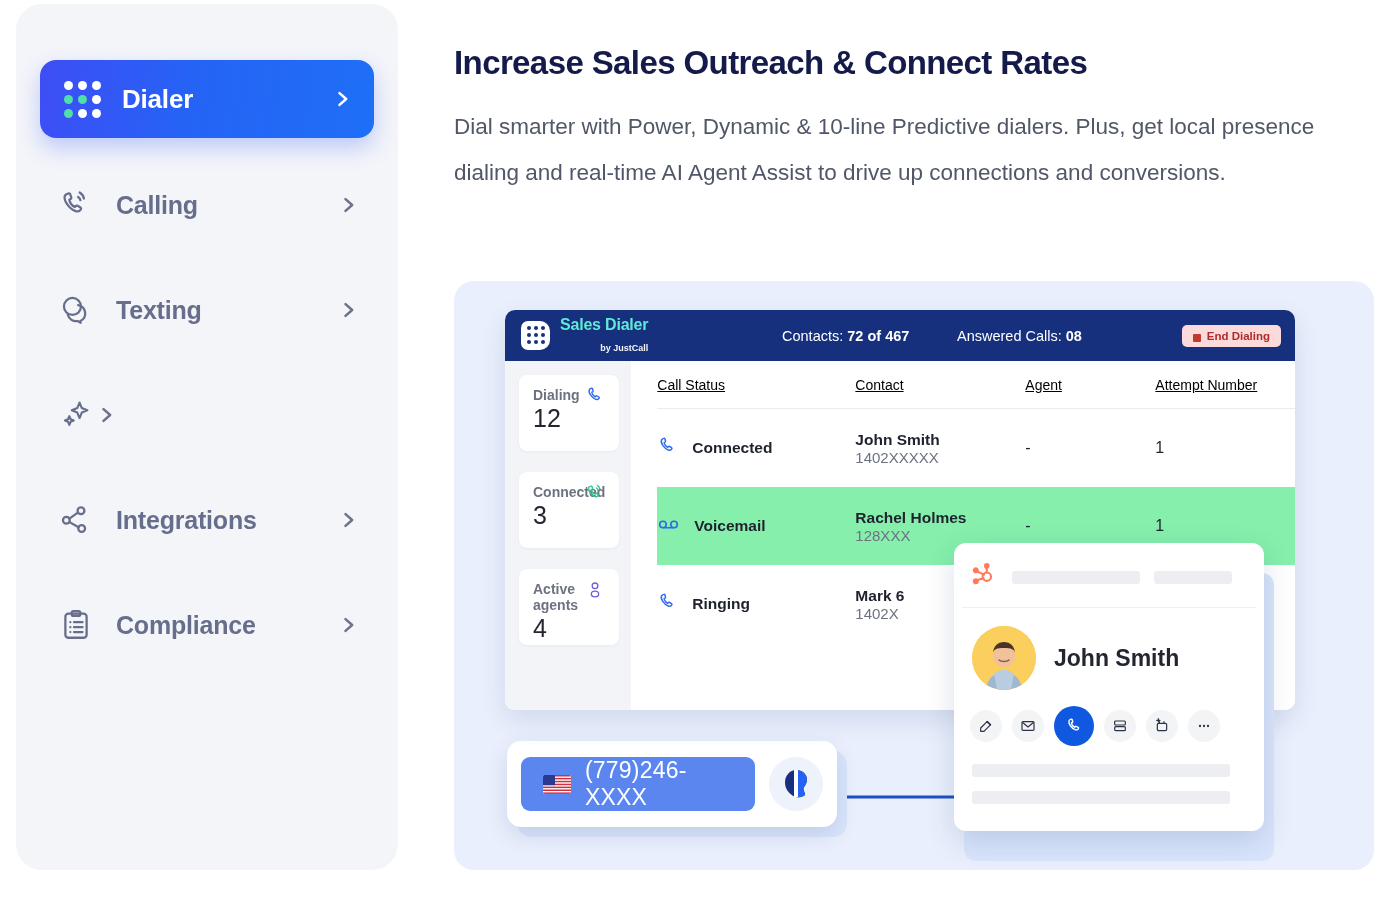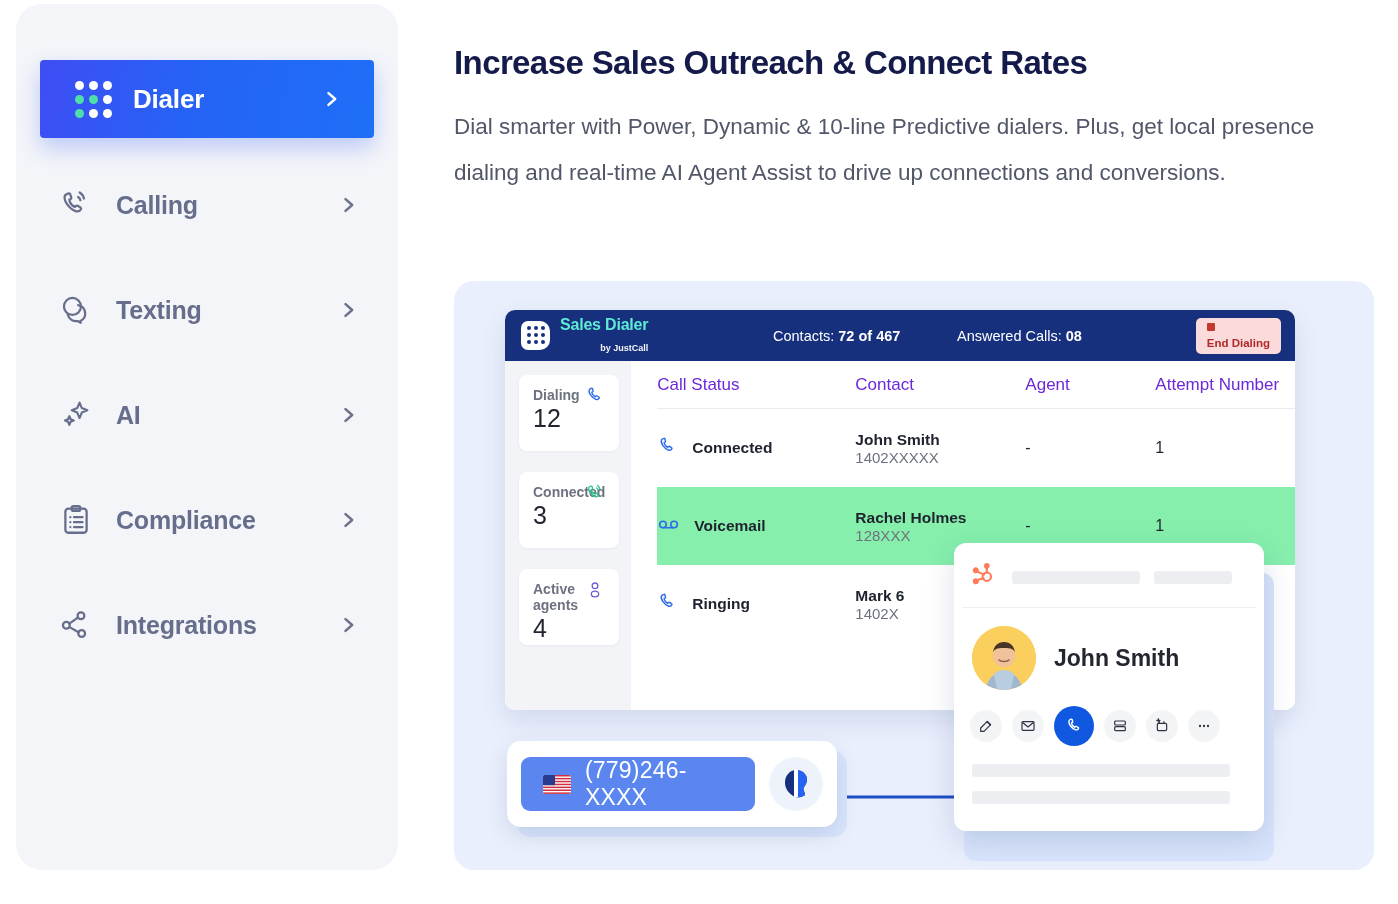--- a/index.html
+++ b/index.html
@@ -21,24 +21,24 @@
   }
   .nav-item {
     display: flex; align-items: center;
     height: 54px; margin-bottom: 51px;
     padding: 0 16px;
     cursor: pointer;
   }
   .nav-item.active {
     height: 78px;
     background: linear-gradient(100deg, #3f4df5 0%, #2563f5 45%, #1f6ff7 100%);
-    border-radius: 4px;
+    border-radius: 16px;
     margin-bottom: 40px;
     box-shadow: 0 10px 22px rgba(42,90,245,.28);
-    padding: 0 33px;
+    padding: 0 22px;
     justify-content: space-between;
   }
   .nav-icon {
     width: 40px; height: 40px;
     display: flex; align-items: center; justify-content: center;
     flex: 0 0 40px;
   }
   .nav-label {
     flex: 1 1 auto;
     margin-left: 20px;
@@ -93,30 +93,29 @@
     border-radius: 7px 10px 10px 7px;
     display: flex; align-items: center; justify-content: center;
   }
   .brand-logo .dotgrid { grid-template-columns: repeat(3, 4px); gap: 3px; }
   .brand-logo .dotgrid i { width: 4px; height: 4px; background: #16307d; }
   .brand-text { line-height: 1.05; }
   .brand-name { color: #5eead4; font-size: 16px; font-weight: 700; letter-spacing: -0.2px; }
   .brand-sub { color: #ffffff; font-size: 9px; font-weight: 600; text-align: right; margin-top: 10px; opacity:.95; }
   .hdr-stat { color: #ffffff; font-size: 14.5px; font-weight: 400; }
   .hdr-stat b { font-weight: 700; }
-  .hdr-stat.contacts { position: absolute; left: 268px; }
+  .hdr-stat.contacts { position: absolute; left: 277px; }
   .hdr-stat.answered { position: absolute; left: 452px; }
   .end-pill {
     position: absolute; right: 14px;
-    display: flex; align-items: flex-start; gap: 6px;
+    display: flex; align-items: flex-end; gap: 6px;
     background: #fadada; color: #b02a2a;
     border-radius: 5px; padding: 5px 11px;
     font-size: 11.5px; font-weight: 600;
     cursor: pointer;
-    flex-direction: column;
   }
   .end-pill .sq { width: 8px; height: 8px; background: #c0392b; border-radius: 1px; }
 
   .dialer-body { display: flex; height: 349px; background:#ffffff; }
 
   .stats-col {
     width: 196px; background: #f3f4f8;
     padding: 14px 12px 0 14px;
   }
   .stat-card {
@@ -129,21 +128,21 @@
   .stat-label { font-size: 14px; color: #6d7280; font-weight: 700; }
   .stat-value { font-size: 25px; color: #23262f; font-weight: 400; margin-top: 1px; }
   .stat-icon { position: absolute; right: 14px; top: 11px; }
 
   .table-col { flex: 1 1 auto; padding: 0 0 0 26px; position: relative; }
   .table-head {
     display: flex; align-items: center;
     height: 48px; padding-right: 20px;
     border-bottom: 1px solid #e9ebf2;
   }
-  .th { font-size: 17px; color: #6d28d9; font-weight: 400; }
+  .th { font-size: 14px; color: #000000; font-weight: 400; text-decoration: underline; }
   .c-status { width: 198px; }
   .c-contact { width: 170px; }
   .c-agent { width: 130px; }
   .c-attempt { width: 160px; }
   .trow {
     display: flex; align-items: center;
     height: 78px; padding-right: 20px;
   }
   .trow.alt { background: #86efac; }
   .status-cell { width: 198px; display: flex; align-items: center; gap: 14px; }
@@ -272,54 +271,53 @@
       </span>
     </div>
 
     <div class="nav-item">
       <span class="nav-icon">
         <svg width="34" height="34" viewBox="0 0 24 24" fill="none" stroke="#676e8c" stroke-width="1.5" stroke-linejoin="round">
           <path d="M14.5 3.2l1.6 3.9 3.9 1.6-3.9 1.6-1.6 3.9-1.6-3.9L9 8.7l3.9-1.6z"></path>
           <path d="M7.3 12.8l.9 2.2 2.2.9-2.2.9-.9 2.2-.9-2.2-2.2-.9 2.2-.9z"></path>
         </svg>
       </span>
-      <span class="nav-label">AI</span>
-      <span class="nav-chev">
-        <svg width="20" height="20" viewBox="0 0 24 24" fill="none" stroke="currentColor" stroke-width="3" stroke-linecap="round" stroke-linejoin="round">
-            <polyline points="9 5 17 12 9 19"></polyline>
-          </svg>
-      </span>
-    </div>
-
-    <div class="nav-item">
-      <span class="nav-icon">
-        <svg width="34" height="34" viewBox="0 0 24 24" fill="none" stroke="#676e8c" stroke-width="1.6" stroke-linecap="round" stroke-linejoin="round">
-          <rect x="4.5" y="4" width="15" height="17" rx="2.2"></rect>
-          <rect x="9" y="2.2" width="6" height="3.4" rx="1.2"></rect>
-          <path d="M8 10h.01M8 13.5h.01M8 17h.01M10.6 10h6M10.6 13.5h6M10.6 17h6"></path>
-        </svg>
-      </span>
-      <span class="nav-label">Compliance</span>
       <span class="nav-chev">
         <svg width="20" height="20" viewBox="0 0 24 24" fill="none" stroke="currentColor" stroke-width="3" stroke-linecap="round" stroke-linejoin="round">
             <polyline points="9 5 17 12 9 19"></polyline>
           </svg>
       </span>
     </div>
 
     <div class="nav-item">
       <span class="nav-icon">
         <svg width="34" height="34" viewBox="0 0 24 24" fill="none" stroke="#676e8c" stroke-width="1.6" stroke-linecap="round" stroke-linejoin="round">
           <circle cx="15.5" cy="5.5" r="2.4"></circle>
           <circle cx="5.2" cy="12.2" r="2.4"></circle>
           <circle cx="16" cy="18" r="2.4"></circle>
           <path d="M7.3 11l6-4.2M7.4 13.5l6.4 3.6"></path>
         </svg>
       </span>
       <span class="nav-label">Integrations</span>
+      <span class="nav-chev">
+        <svg width="20" height="20" viewBox="0 0 24 24" fill="none" stroke="currentColor" stroke-width="3" stroke-linecap="round" stroke-linejoin="round">
+            <polyline points="9 5 17 12 9 19"></polyline>
+          </svg>
+      </span>
+    </div>
+
+    <div class="nav-item">
+      <span class="nav-icon">
+        <svg width="34" height="34" viewBox="0 0 24 24" fill="none" stroke="#676e8c" stroke-width="1.6" stroke-linecap="round" stroke-linejoin="round">
+          <rect x="4.5" y="4" width="15" height="17" rx="2.2"></rect>
+          <rect x="9" y="2.2" width="6" height="3.4" rx="1.2"></rect>
+          <path d="M8 10h.01M8 13.5h.01M8 17h.01M10.6 10h6M10.6 13.5h6M10.6 17h6"></path>
+        </svg>
+      </span>
+      <span class="nav-label">Compliance</span>
       <span class="nav-chev">
         <svg width="20" height="20" viewBox="0 0 24 24" fill="none" stroke="currentColor" stroke-width="3" stroke-linecap="round" stroke-linejoin="round">
             <polyline points="9 5 17 12 9 19"></polyline>
           </svg>
       </span>
     </div>
   </div>
 
   <div class="content">
     <h1 class="headline">Increase Sales Outreach &amp; Connect Rates</h1>

